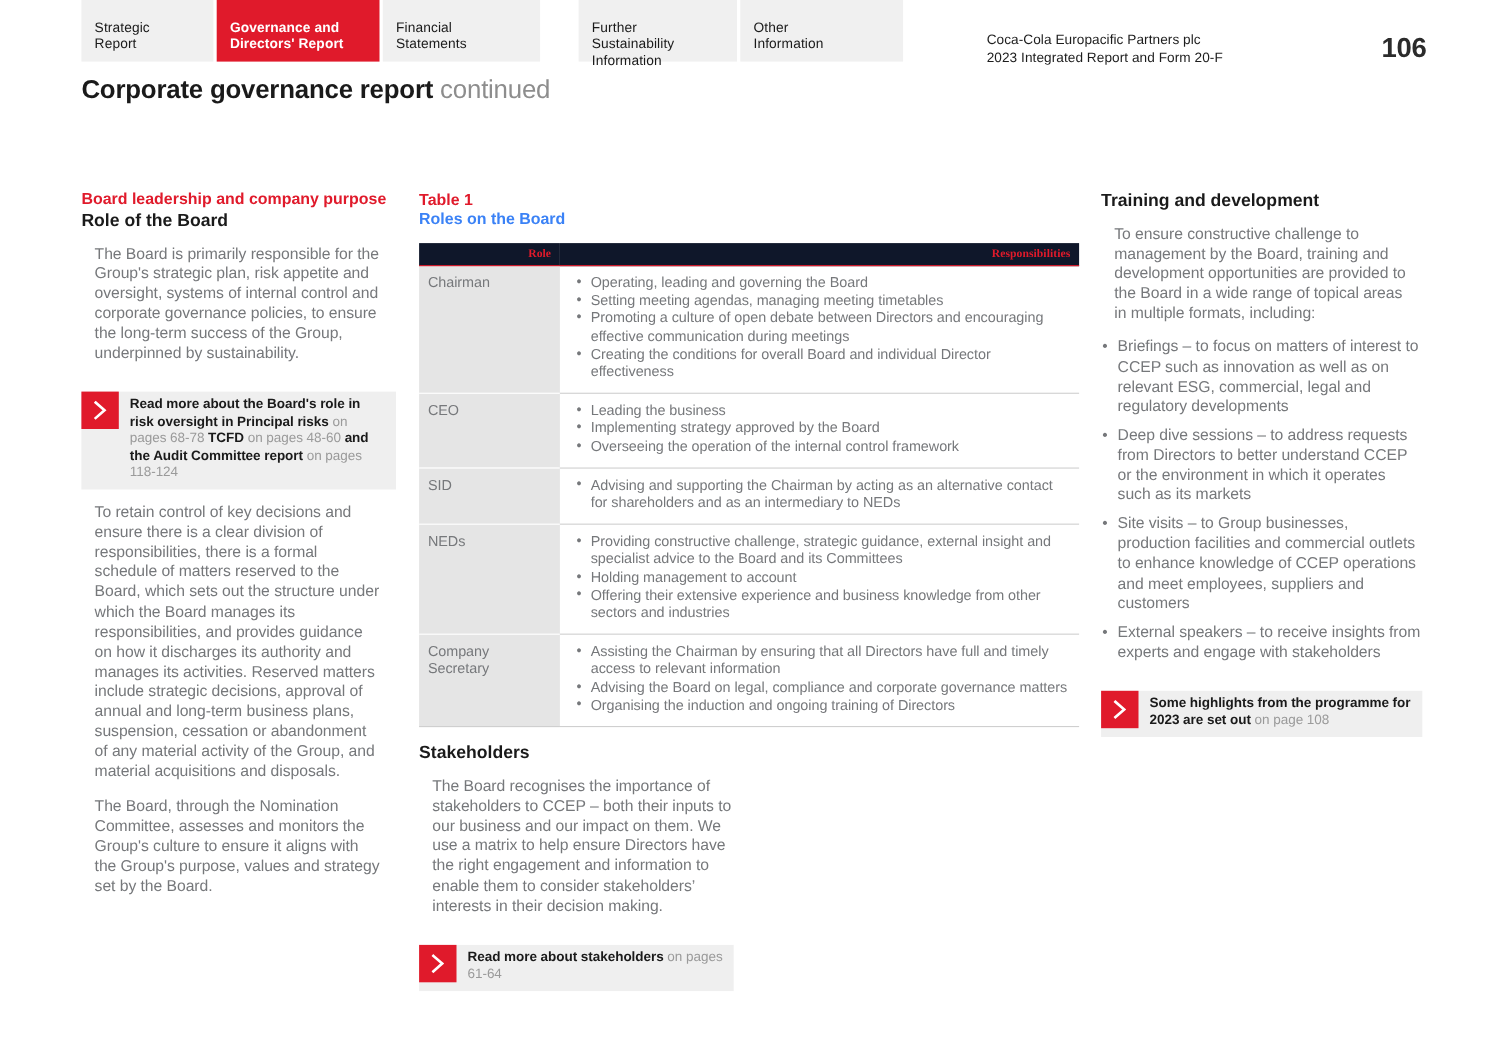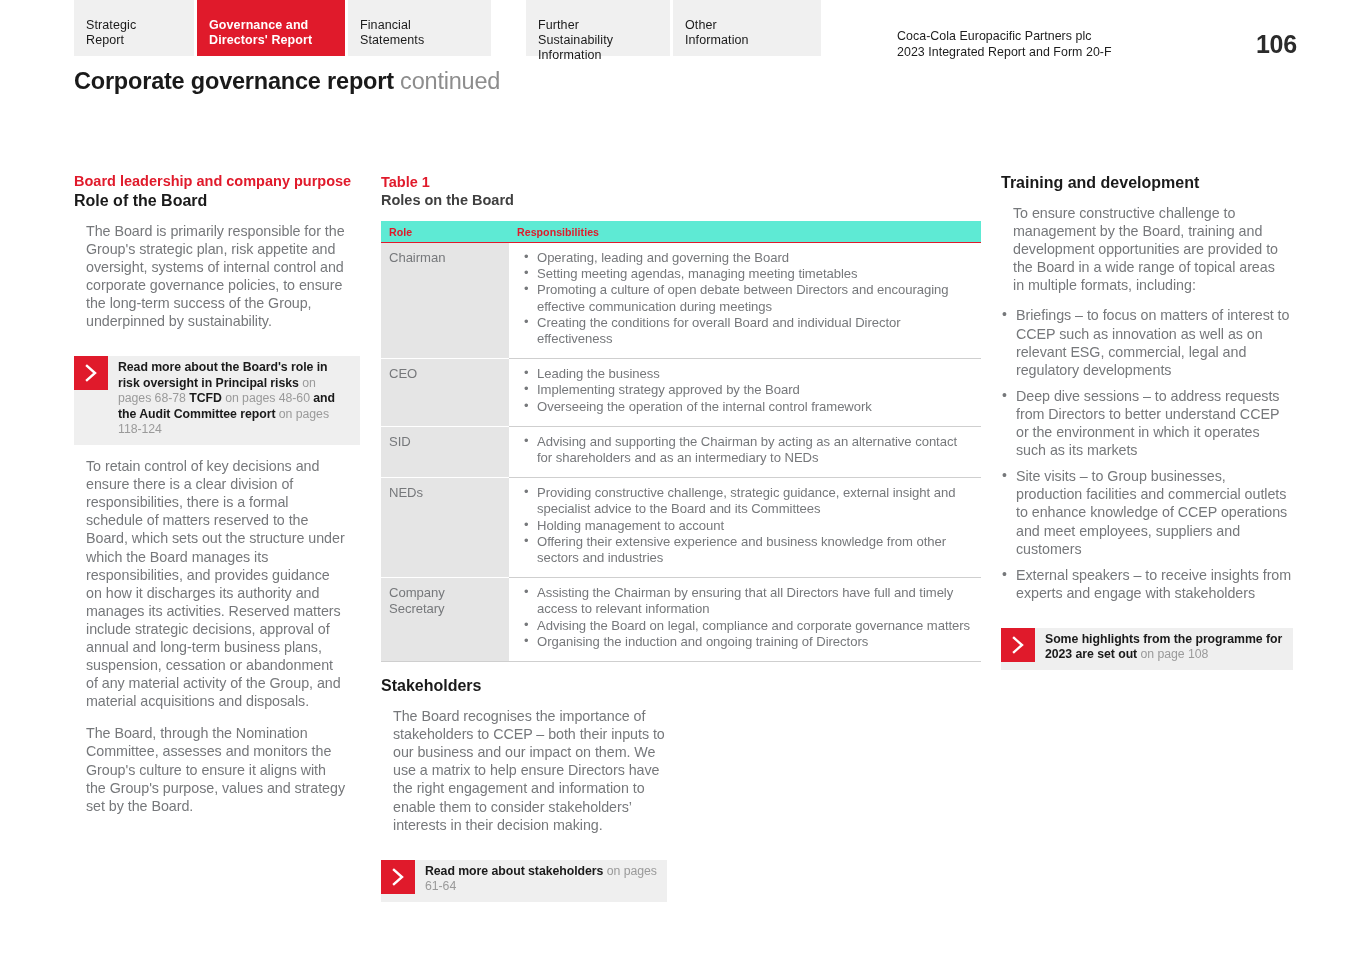--- a/index.html
+++ b/index.html
@@ -141,39 +141,40 @@
   
   .tablabel {
     margin: 0;
     color: #e01a2b;
     font-size: 14.5px;
     line-height: 18px;
     font-weight: 700;
   }
   .tabtitle {
     margin: 0 0 11px 0;
-    color: #404040;
+    color: #3b82f6;
     font-size: 14.5px;
     line-height: 19px;
     font-weight: 700;
   }
   table.roles {
     border-collapse: collapse;
     width: 600px;
     table-layout: fixed;
   }
   table.roles th {
-    background: #5eead4;
+    background: #0f172a;
     color: #e01a2b;
     font-size: 10.6px;
     font-weight: 700;
-    text-align: left;
+    text-align: right;
     padding: 5px 8px 4px 8px;
     border-bottom: 1.2px solid #e01a2b;
     letter-spacing: .05px;
+    font-family: Liberation Serif, serif;
   }
   table.roles th.c1 { width: 128px; }
   table.roles td {
     vertical-align: top;
     font-size: 13.1px;
     line-height: 16.2px;
     color: #76787b;
     border-bottom: 1px solid #cfcfcf;
     letter-spacing: -.05px;
   }

